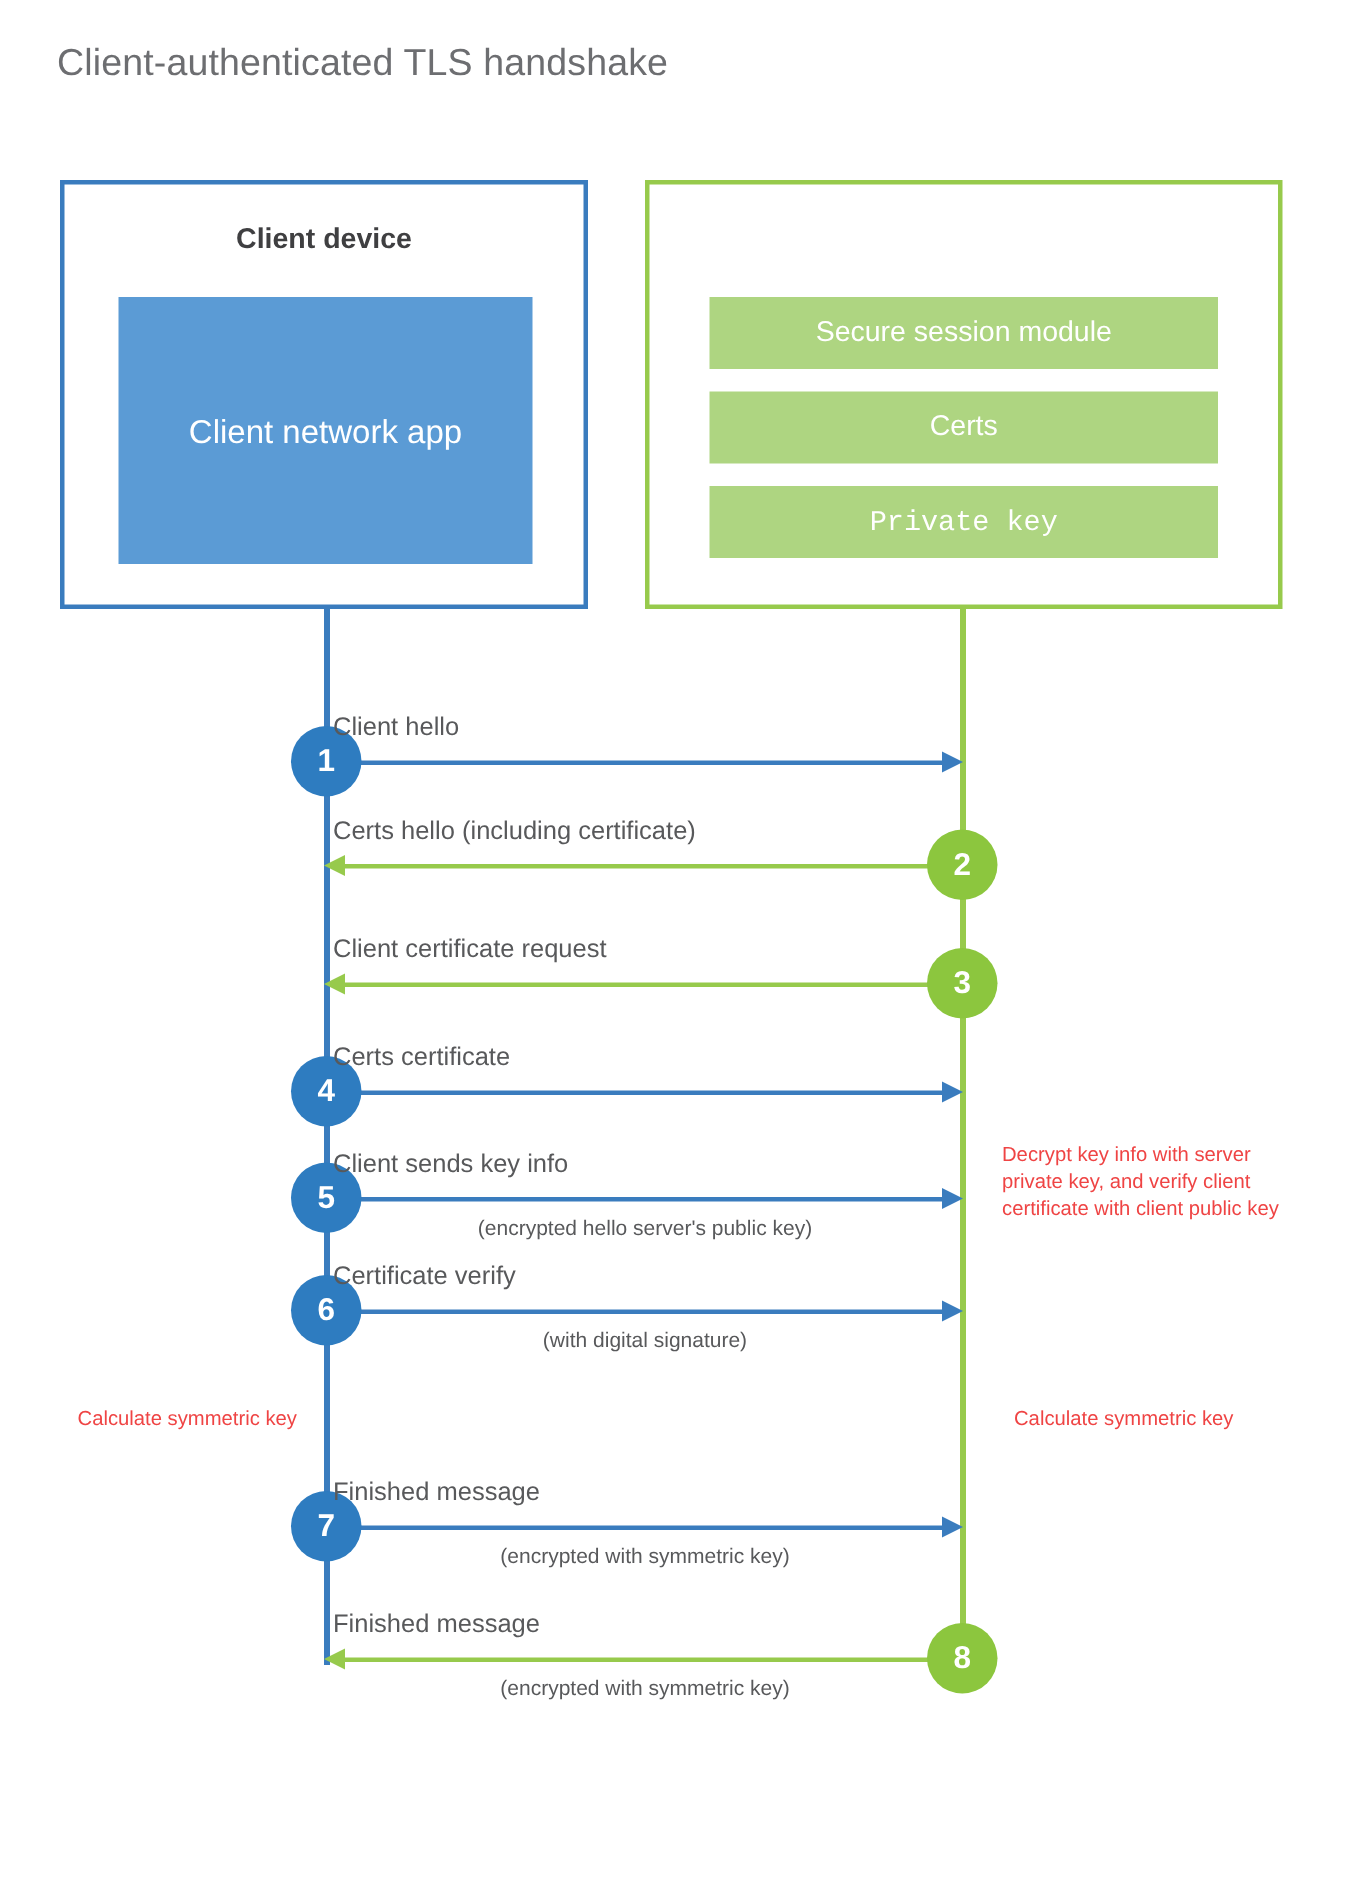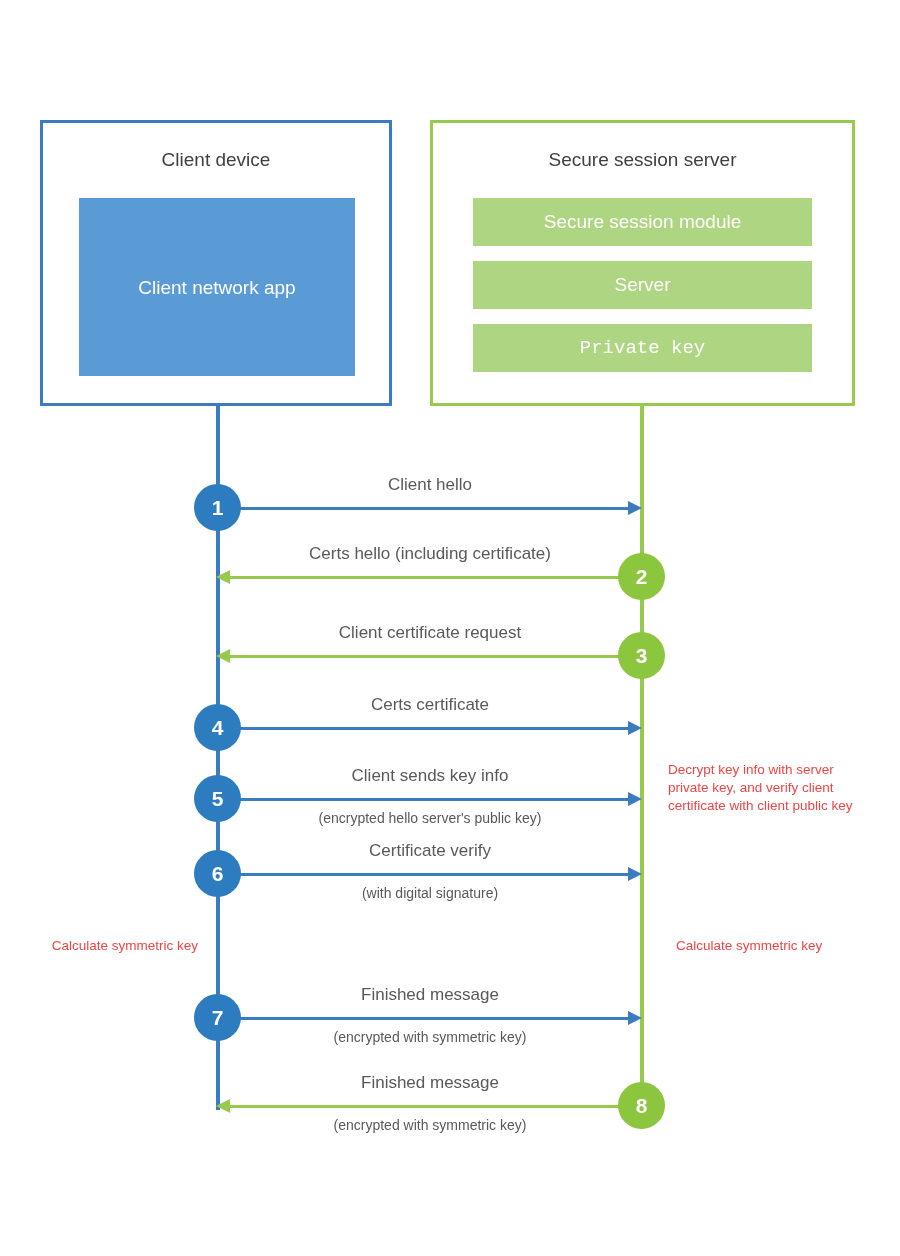--- a/index.html
+++ b/index.html
@@ -39,30 +39,30 @@
   .actor-box.server {
     left: 430px; top: 120px;
     width: 425px; height: 286px;
     border: 3px solid #97ca4c;
   }
   .actor-title {
     position: absolute;
     left: 0; right: 0; top: 26px;
     text-align: center;
     font-size: 19px;
-    font-weight: normal;
+    font-weight: bold;
     color: #3f3f41;
   }
   .client-app {
     position: absolute;
     left: 36px; top: 75px;
     width: 276px; height: 178px;
     background: #5b9bd5;
     color: #ffffff;
-    font-size: 19px;
+    font-size: 22px;
     line-height: 27px;
     display: flex;
     align-items: center;
     justify-content: center;
     text-align: center;
     padding: 0 14px;
   }
   .server-bar {
     position: absolute;
     left: 40px;
@@ -139,21 +139,21 @@
     align-items: center;
     justify-content: center;
     top: -23px;
   }
   .step-badge.blue { background: #2e7cc0; left: 194px; }
   .step-badge.green { background: #8cc63e; left: 618px; }
 
   .step-label {
     position: absolute;
     left: 222px; width: 416px;
-    text-align: center;
+    text-align: left;
     font-size: 17px;
     color: #58595b;
     top: -32px;
     line-height: 20px;
   }
   .step-sublabel {
     position: absolute;
     left: 222px; width: 416px;
     text-align: center;
     font-size: 14px;
@@ -172,30 +172,30 @@
   }
   .side-note.right-decrypt { left: 668px; top: 761px; width: 190px; text-align: left; }
   .side-note.left-calc    { left:  40px; top: 937px; width: 158px; text-align: right; }
   .side-note.right-calc   { left: 676px; top: 937px; width: 190px; text-align: left; }
 </style>
 </head>
 <body>
 
 <div id="stage">
 
+  <div class="page-title">Client-authenticated TLS handshake</div>
 
   <div class="actor-box client">
     <div class="actor-title">Client device</div>
     <div class="client-app">Client network app</div>
   </div>
 
   <div class="actor-box server">
-    <div class="actor-title">Secure session server</div>
     <div class="server-bar b0">Secure session module</div>
-    <div class="server-bar b1">Server</div>
+    <div class="server-bar b1">Certs</div>
     <div class="server-bar b2">Private key</div>
   </div>
 
   <div class="lifeline client-line"></div>
   <div class="lifeline server-line"></div>
 
   <div id="steps-layer">
       <div class="step" style="top: 507px;">
         <div class="arrow-line blue" style="left: 218px; width: 412px;"></div>
         <div class="arrow-head right-blue" style="left: 628px;"></div>

